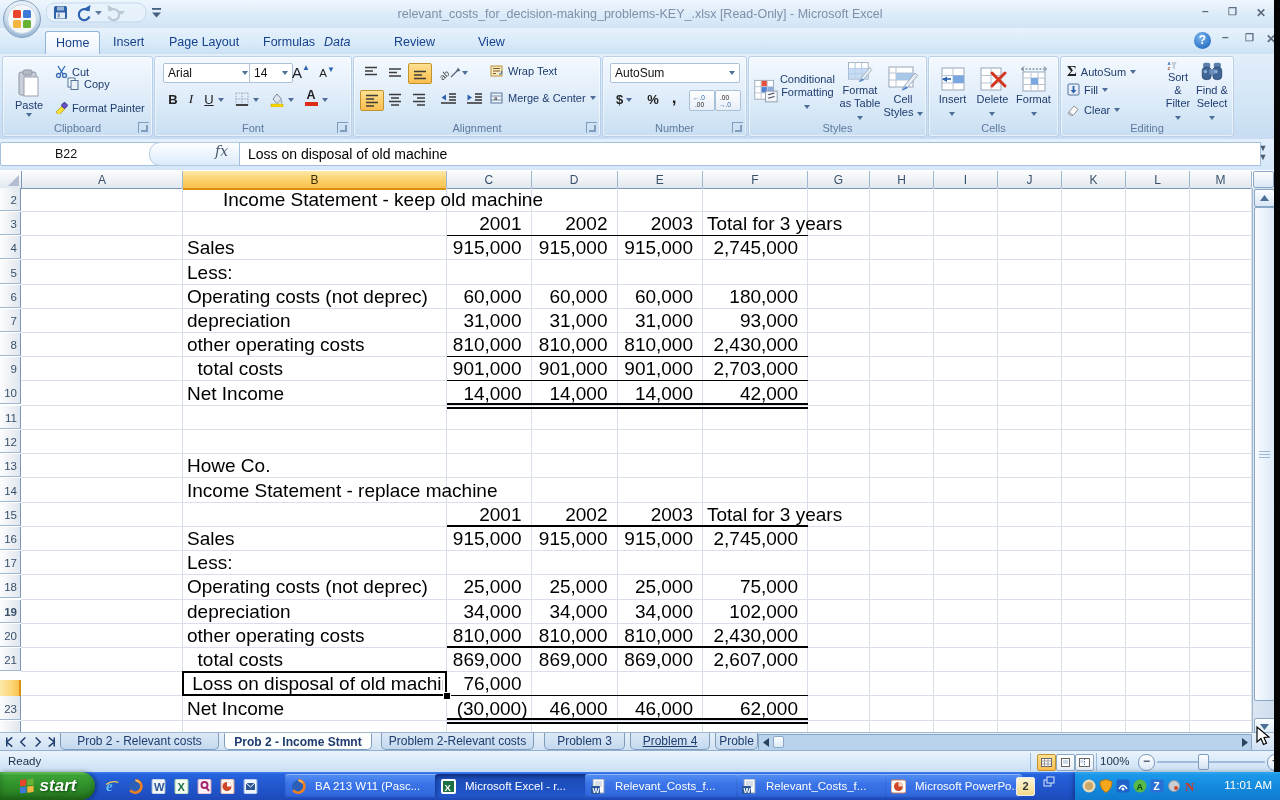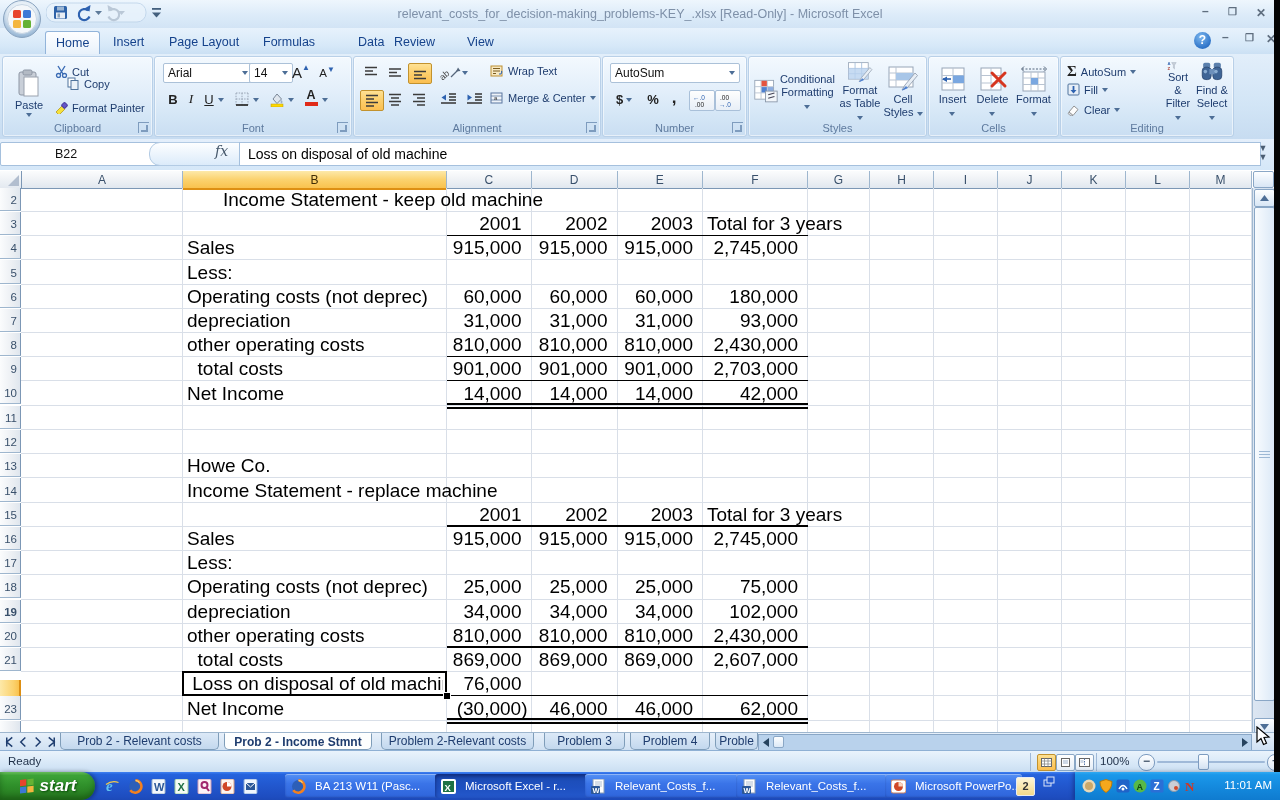--- a/index.html
+++ b/index.html
@@ -177,23 +177,23 @@
   <div class="abs winctl" style="left:1202px;top:4px;">–</div>
   <div class="abs winctl" style="left:1228px;top:6px;font-size:10px;">❐</div>
   <div class="abs winctl" style="left:1256px;top:6px;">✕</div>
 
   <div class="abs" id="tabrow">
     <div id="ribbon-tabs">
         <div class="rtab active" style="left: 45px;">Home</div>
         <div class="rtab" style="left: 103px;">Insert</div>
         <div class="rtab" style="left: 159px;">Page Layout</div>
         <div class="rtab" style="left: 253px;">Formulas</div>
-        <div class="rtab" style="left: 348px;">Data</div>
+        <div class="rtab" style="left: 314px; font-style: italic;">Data</div>
         <div class="rtab" style="left: 384px;">Review</div>
-        <div class="rtab" style="left: 457px;">View</div>
+        <div class="rtab" style="left: 468px;">View</div>
       </div>
     <div class="abs" style="left:1194px;top:4px;width:17px;height:17px;border-radius:9px;
       background:radial-gradient(circle at 40% 30%,#7db8ef,#2f74c8 70%,#1d5aa8);color:#fff;font-size:12px;font-weight:bold;text-align:center;line-height:17px;">?</div>
     <div class="abs winctl" style="left:1222px;top:2px;">–</div>
     <div class="abs winctl" style="left:1245px;top:4px;font-size:10px;">❐</div>
     <div class="abs winctl" style="left:1266px;top:4px;">✕</div>
   </div>
 
   <div class="abs" id="ribbon">
 
@@ -701,21 +701,21 @@
         </div>
         <div class="navbtn" style="left: 45px;">
           <svg width="11" height="12" viewBox="0 0 12 12">
             <path d="M3 1 L9 6 L3 11 M9 1 L9 11" stroke="#1e3c6e" stroke-width="1.6" fill="none"></path>
           </svg>
         </div>
         <div class="stab" style="left: 60px; width: 159px;">Prob 2 - Relevant costs</div>
         <div class="stab active" style="left: 224px; width: 148px;">Prob 2 - Income Stmnt</div>
         <div class="stab" style="left: 381px; width: 153px;">Problem 2-Relevant costs</div>
         <div class="stab" style="left: 544px; width: 81px;">Problem 3</div>
-        <div class="stab" style="left: 630px; width: 80px;">Problem 4</div>
+        <div class="stab" style="left: 630px; width: 80px; text-decoration: underline;">Problem 4</div>
         <div class="stab" style="left: 715px; width: 43px;">Proble</div>
         <div id="hscroll" style="left: 758px; width: 492px;">
           <div style="position: absolute; left: 1px; top: 1px; width: 11px; height: 12px; display: flex; align-items: center; justify-content: center;">
             <svg width="6" height="9" viewBox="0 0 6 9">
               <path d="M6 0 L0 4.5 L6 9z" fill="#26435f"></path>
             </svg>
           </div>
           <div style="position: absolute; left: 14px; top: 1px; width: 11px; height: 12px; background: linear-gradient(rgb(253, 254, 255), rgb(220, 233, 247)); border: 1px solid rgb(138, 167, 198); border-radius: 2px; box-sizing: border-box;"></div>
           <div style="position: absolute; right: 1px; top: 1px; width: 11px; height: 12px; display: flex; align-items: center; justify-content: center;">
             <svg width="6" height="9" viewBox="0 0 6 9">

